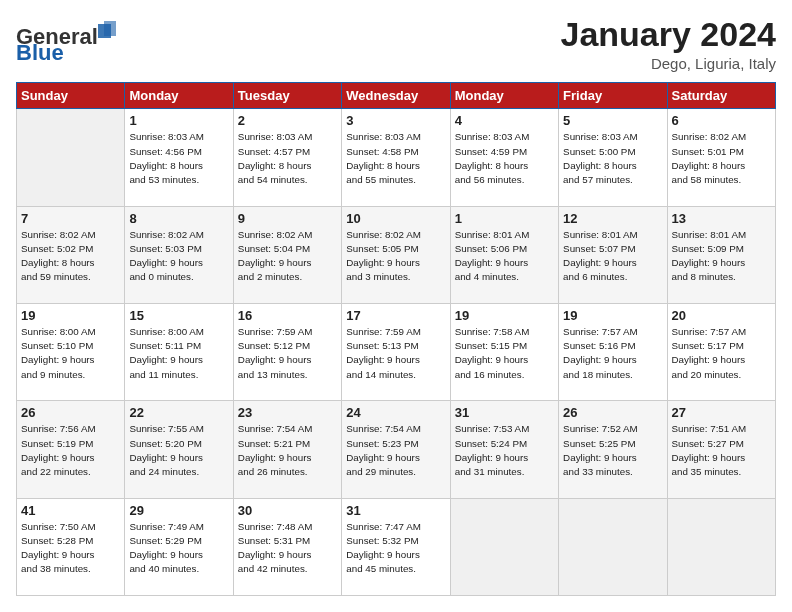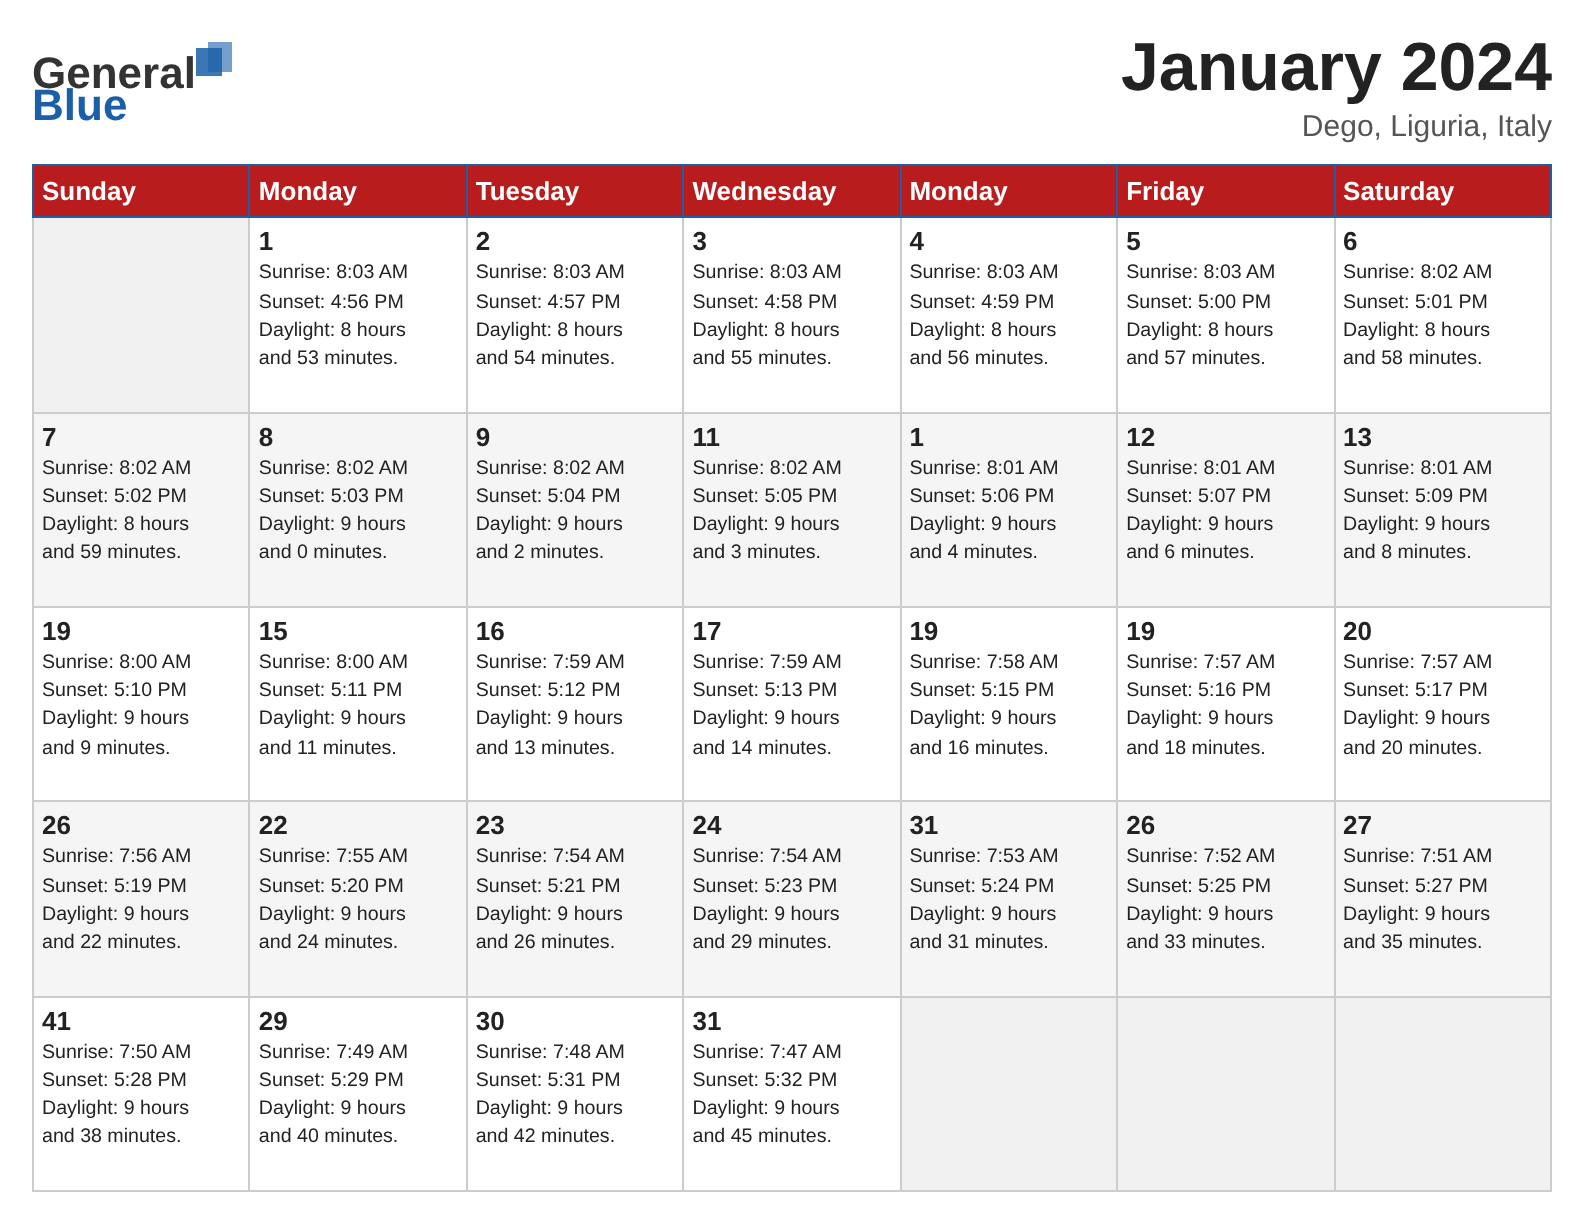--- a/index.html
+++ b/index.html
@@ -157,21 +157,21 @@
           </td>
           <td>
             <span class="day-num">8</span>
             <div class="day-info">Sunrise: 8:02 AM<br>Sunset: 5:03 PM<br>Daylight: 9 hours<br>and 0 minutes.</div>
           </td>
           <td>
             <span class="day-num">9</span>
             <div class="day-info">Sunrise: 8:02 AM<br>Sunset: 5:04 PM<br>Daylight: 9 hours<br>and 2 minutes.</div>
           </td>
           <td>
-            <span class="day-num">11</span>
+            <span class="day-num">10</span>
             <div class="day-info">Sunrise: 8:02 AM<br>Sunset: 5:05 PM<br>Daylight: 9 hours<br>and 3 minutes.</div>
           </td>
           <td>
             <span class="day-num">1</span>
             <div class="day-info">Sunrise: 8:01 AM<br>Sunset: 5:06 PM<br>Daylight: 9 hours<br>and 4 minutes.</div>
           </td>
           <td>
             <span class="day-num">12</span>
             <div class="day-info">Sunrise: 8:01 AM<br>Sunset: 5:07 PM<br>Daylight: 9 hours<br>and 6 minutes.</div>
           </td>

